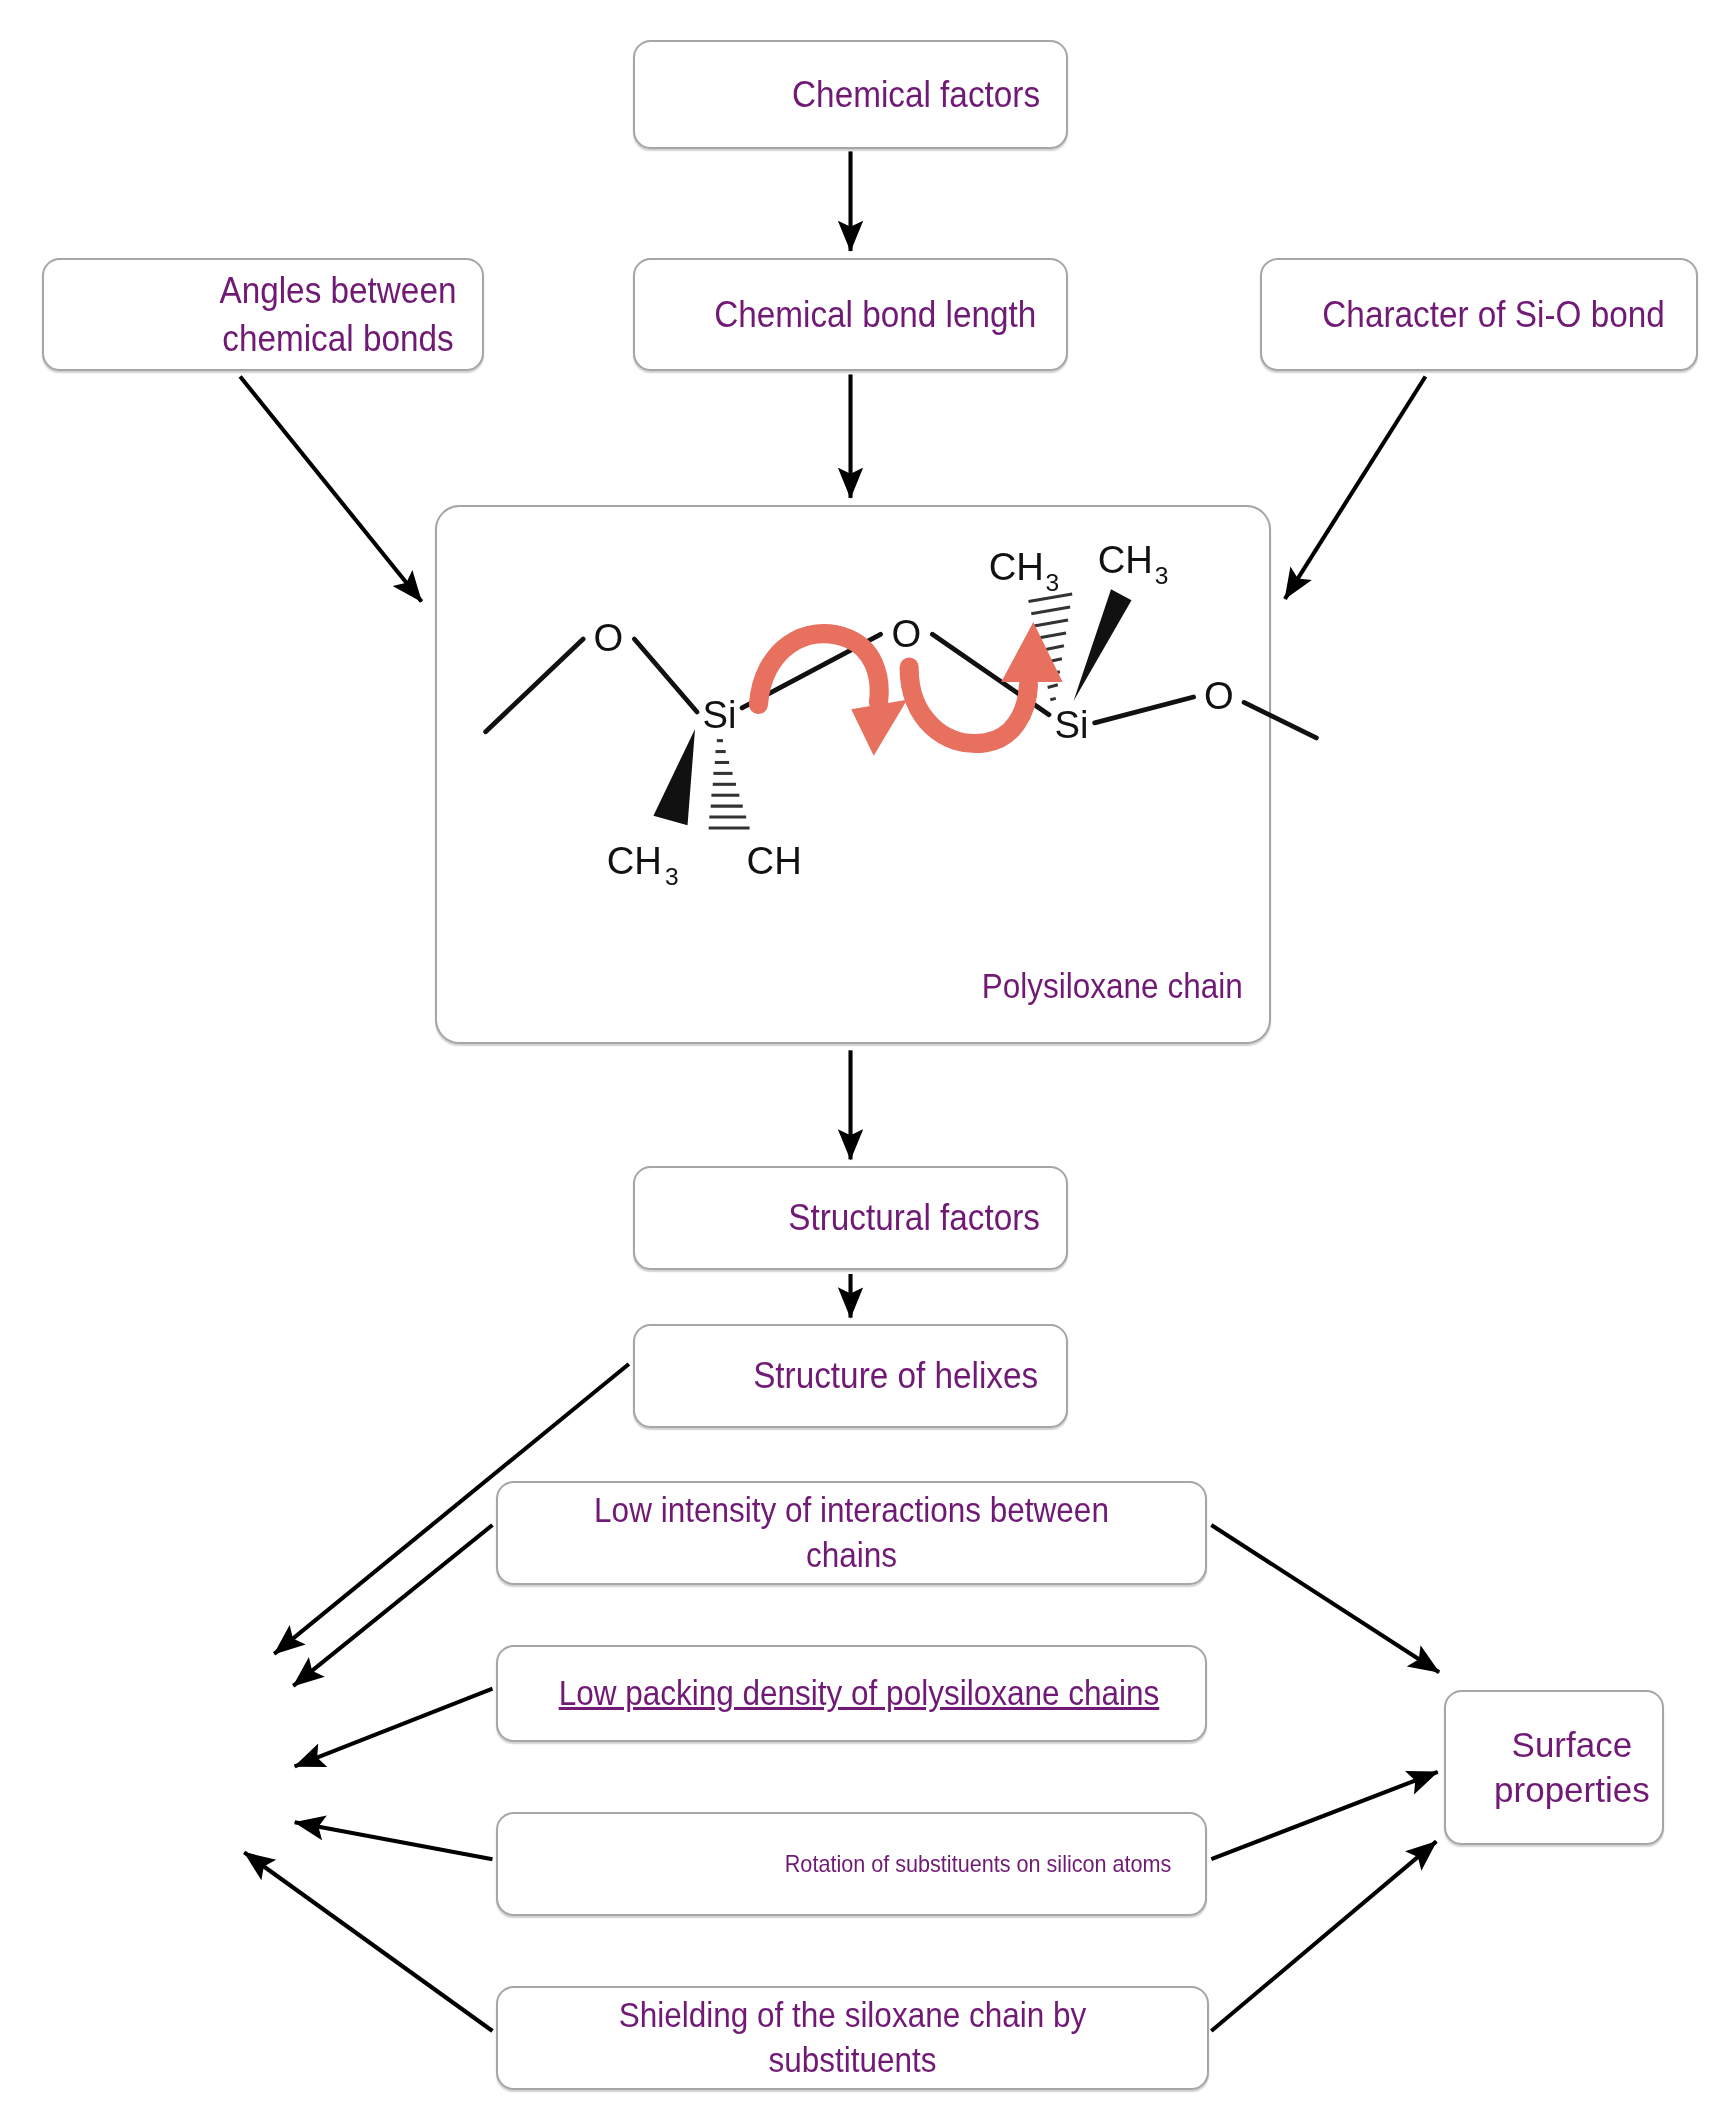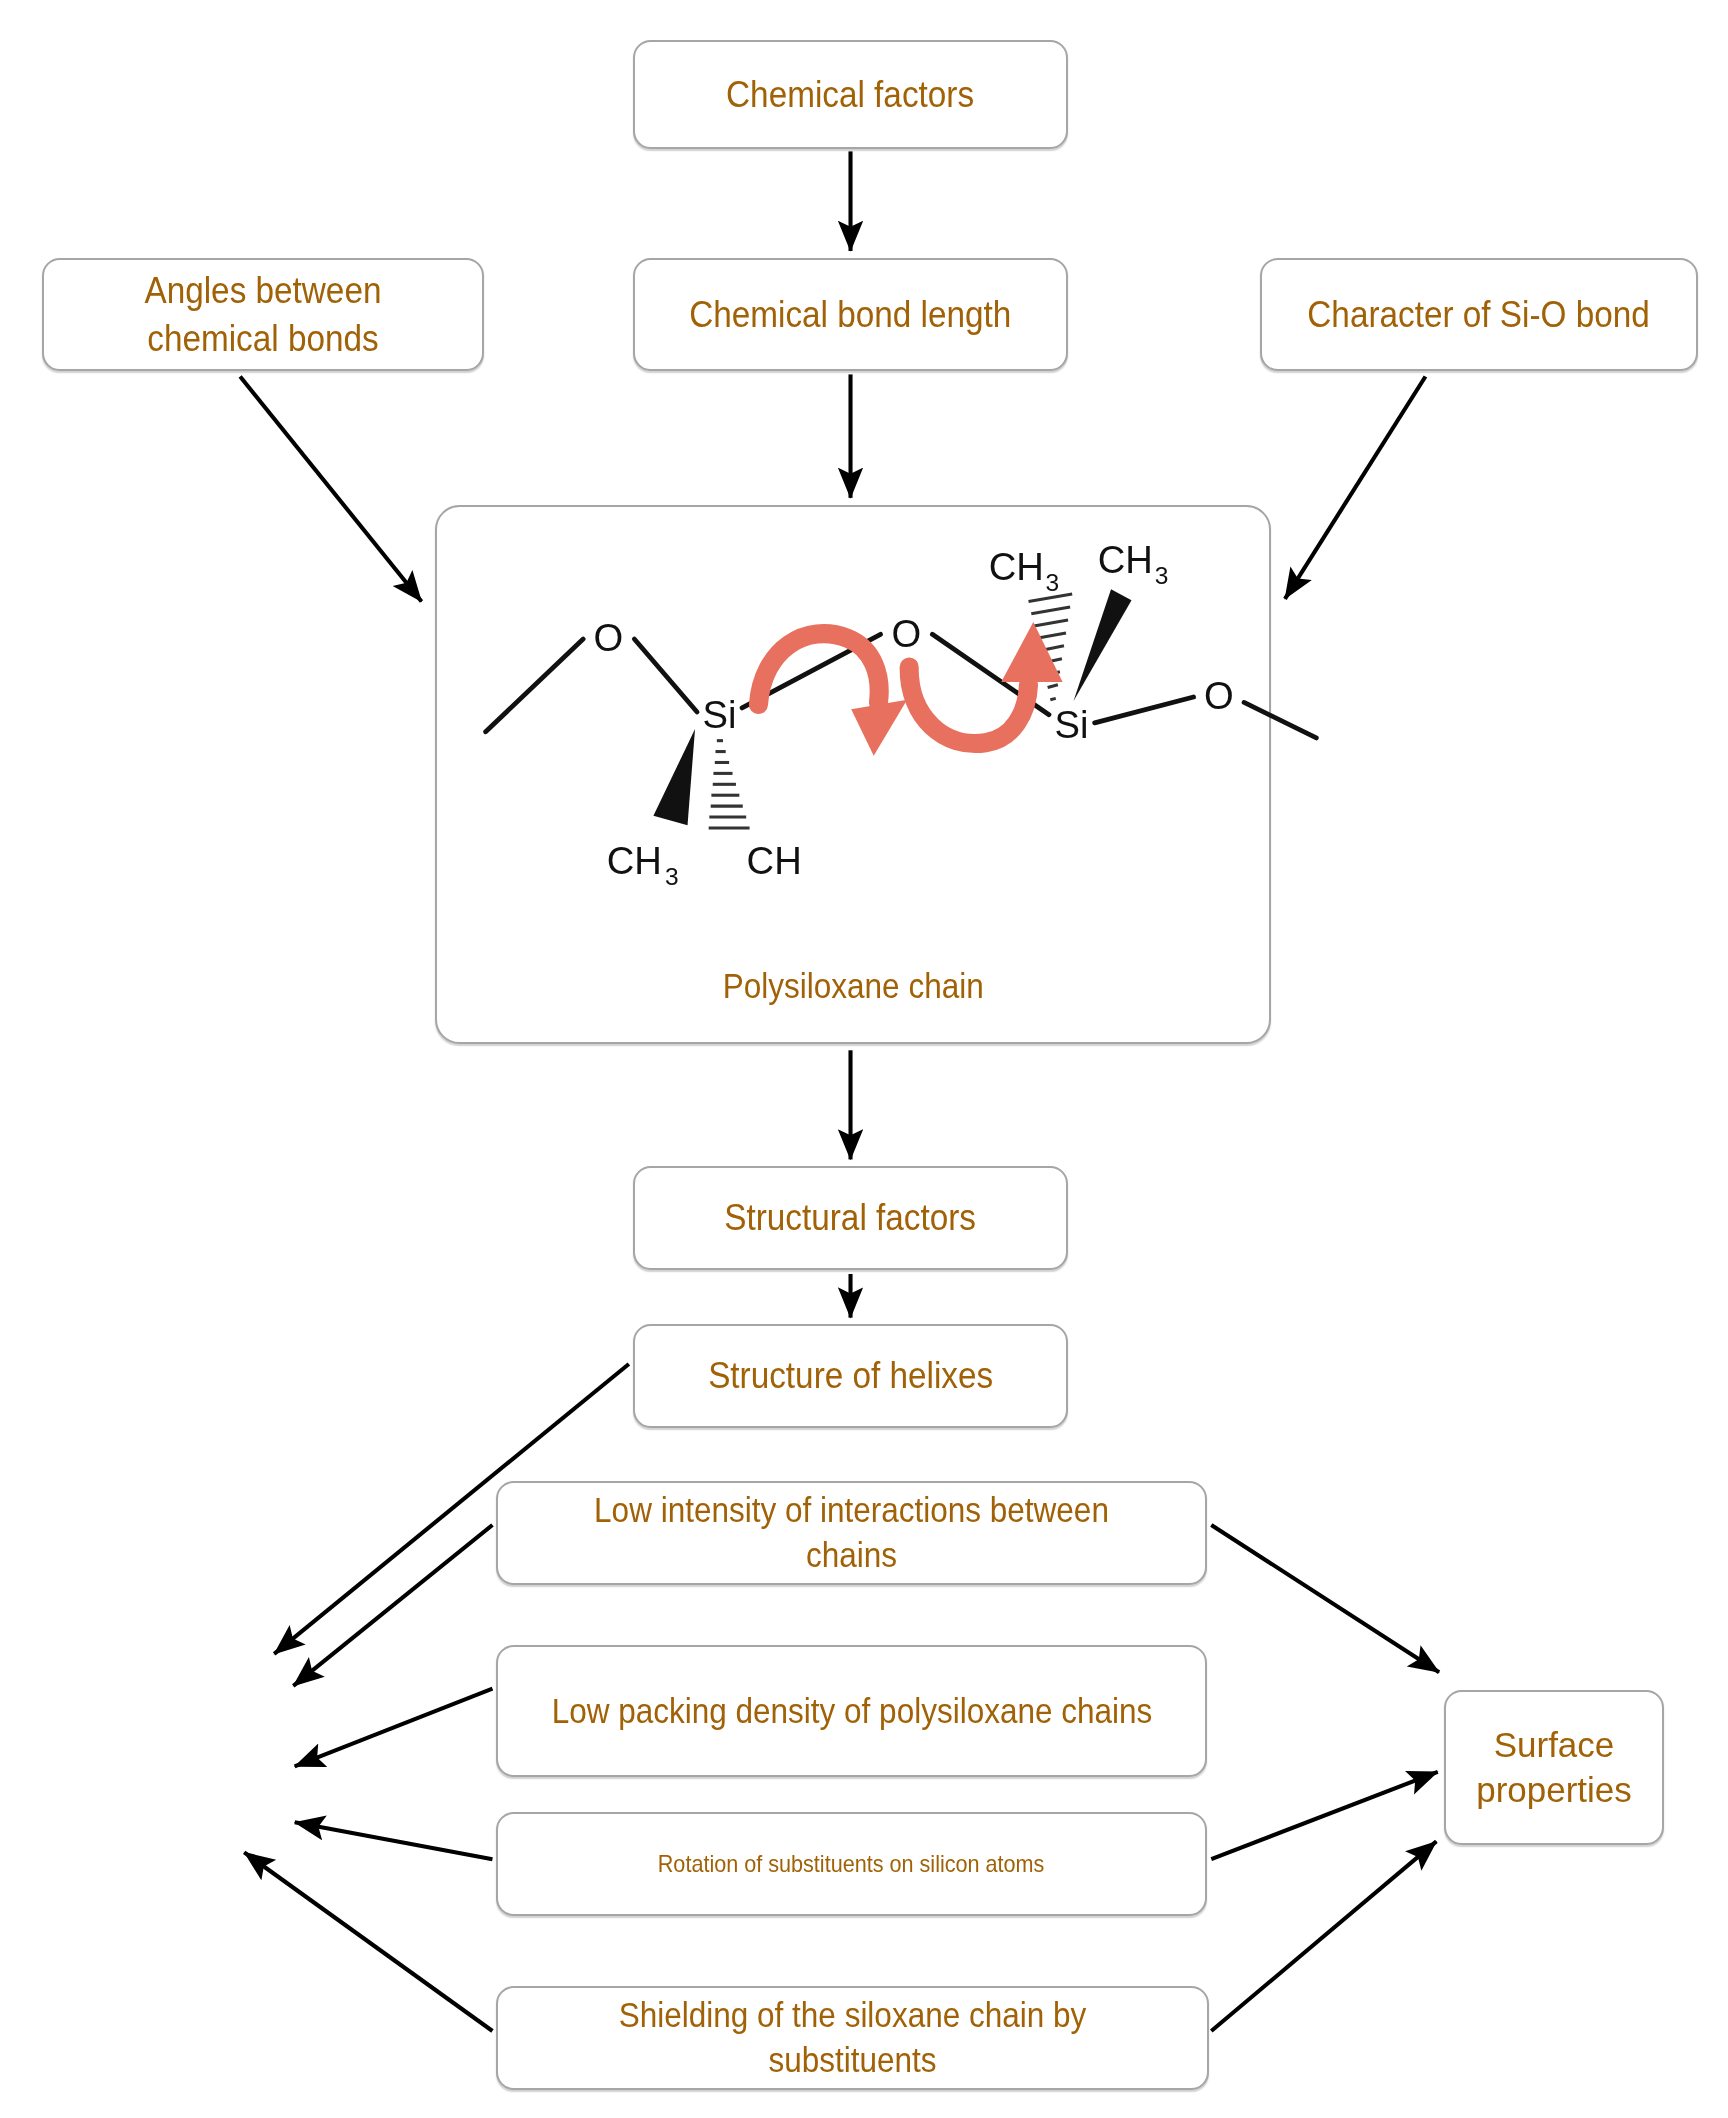--- a/index.html
+++ b/index.html
@@ -18,24 +18,24 @@
   }
   
   .node{
     position:absolute;
     box-sizing:border-box;
     background:#ffffff;
     border:2px solid #a6a6a6;
     border-radius:17.7px;
     display:flex;
     align-items:center;
-    justify-content:center;
+    justify-content:flex-end;
     text-align:center;
     line-height:1.28;
-    color:#a16207;
+    color:#701a75;
     font-family:"Liberation Sans Narrow","Liberation Sans", sans-serif;
     font-stretch:condensed;
     z-index:5;
     box-shadow:0 2px 1.4px -0.7px rgba(0,0,0,.18);
   }
   .node .lbl{display:block;padding:0 12.3px;white-space:pre-line;}
   
   .narrow .lbl{transform:scaleX(.90);transform-origin:center;display:inline-block;}
   
   .plain{font-family:"Liberation Sans", sans-serif;}
@@ -44,21 +44,21 @@
   
   #f_chemical      {left:633px;  top:40px;   width:435px; height:109px; font-size:37px;}
   #f_angles        {left:42px;   top:258px;  width:442px; height:113px; font-size:37px;}
   #f_bondlen       {left:633px;  top:258px;  width:435px; height:113px; font-size:37px;}
   #f_character     {left:1260px; top:258px;  width:438px; height:113px; font-size:37px;}
   #chainbox        {left:435px;  top:505px;  width:836px;height:539px; border-radius:24.5px; align-items:flex-end;}
   #chainbox .lbl   {padding-bottom:33px;font-size:35px;}
   #f_structural    {left:633px;  top:1166px; width:435px; height:104px; font-size:37px;}
   #f_helixes       {left:633px;  top:1324px; width:435px; height:104px; font-size:37px;}
   #f_lowint        {left:496px;  top:1481px; width:711px;height:104px; font-size:35px;}
-  #f_lowpack       {left:496px;  top:1645px; width:711px;height:132px; font-size:35px;}
+  #f_lowpack       {left:496px;  top:1645px; width:711px;height:97px; font-size:35px;text-decoration:underline;}
   #f_rotation      {left:496px;  top:1812px; width:711px;height:104px; font-size:24px;}
   #f_shield        {left:496px;  top:1986px; width:713px;height:104px; font-size:35px;}
   #f_thermal       {left:67px;   top:1690px; width:220px; height:155px; font-size:35px;}
   #f_surface       {left:1444px; top:1690px; width:220px; height:155px; font-size:35px;}
 
   
   #arrows, #chem{position:absolute;left:0;top:0;width:1729px;height:2119px;pointer-events:none;}
   #arrows{z-index:2;}
   #chem{z-index:6;}
 

